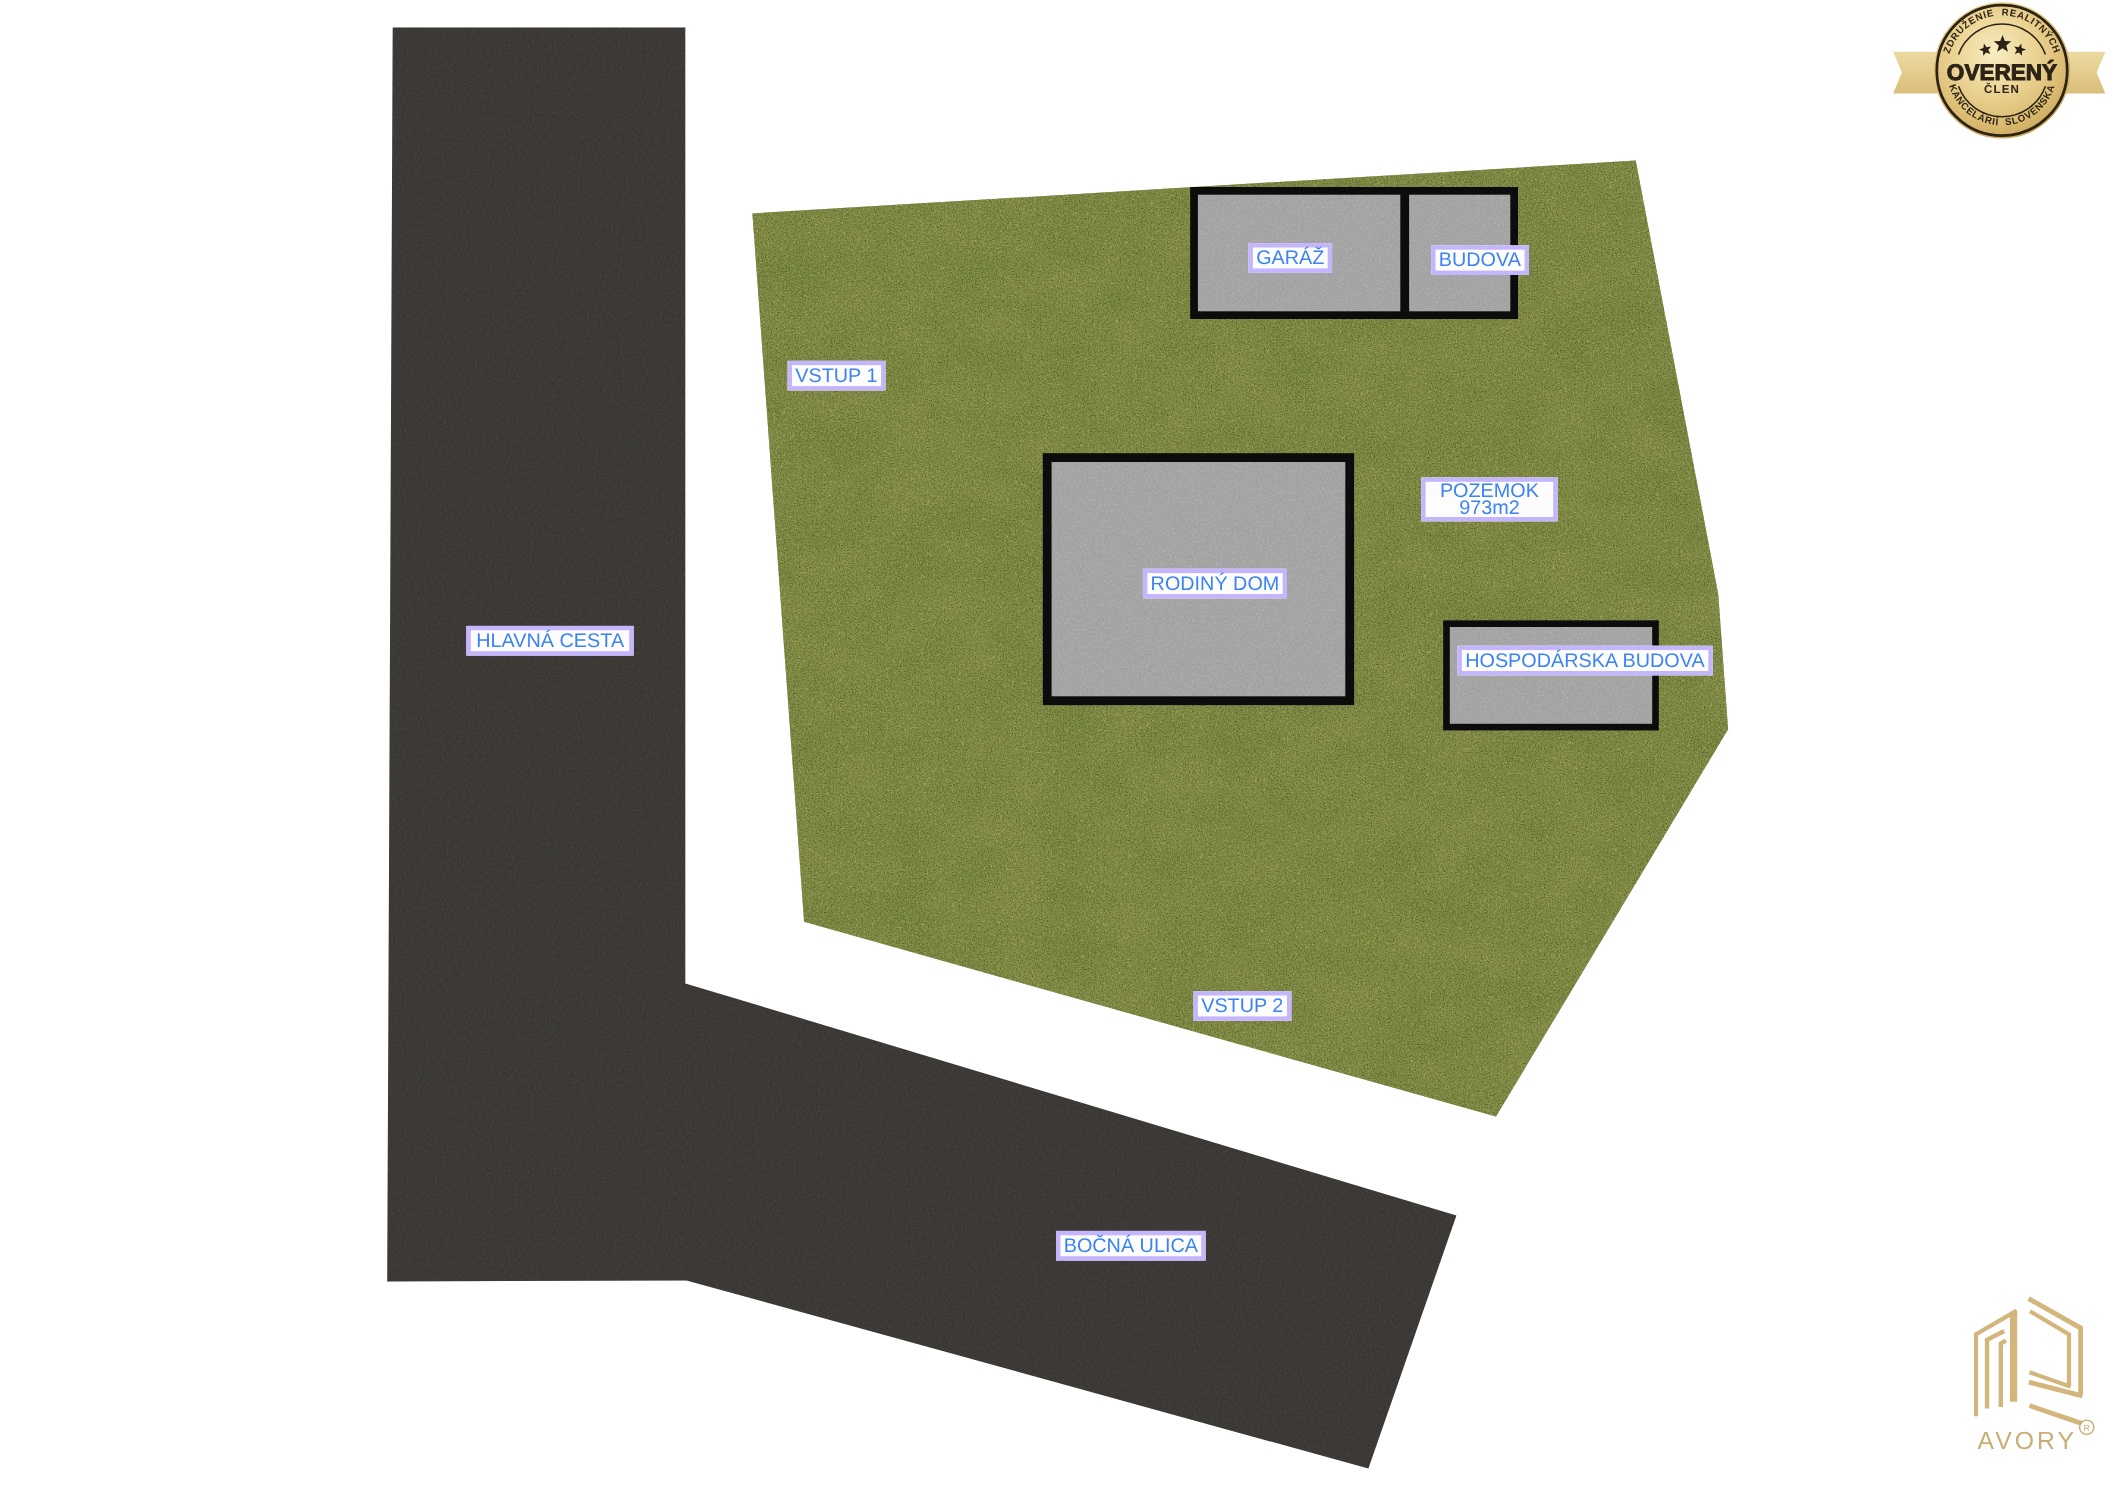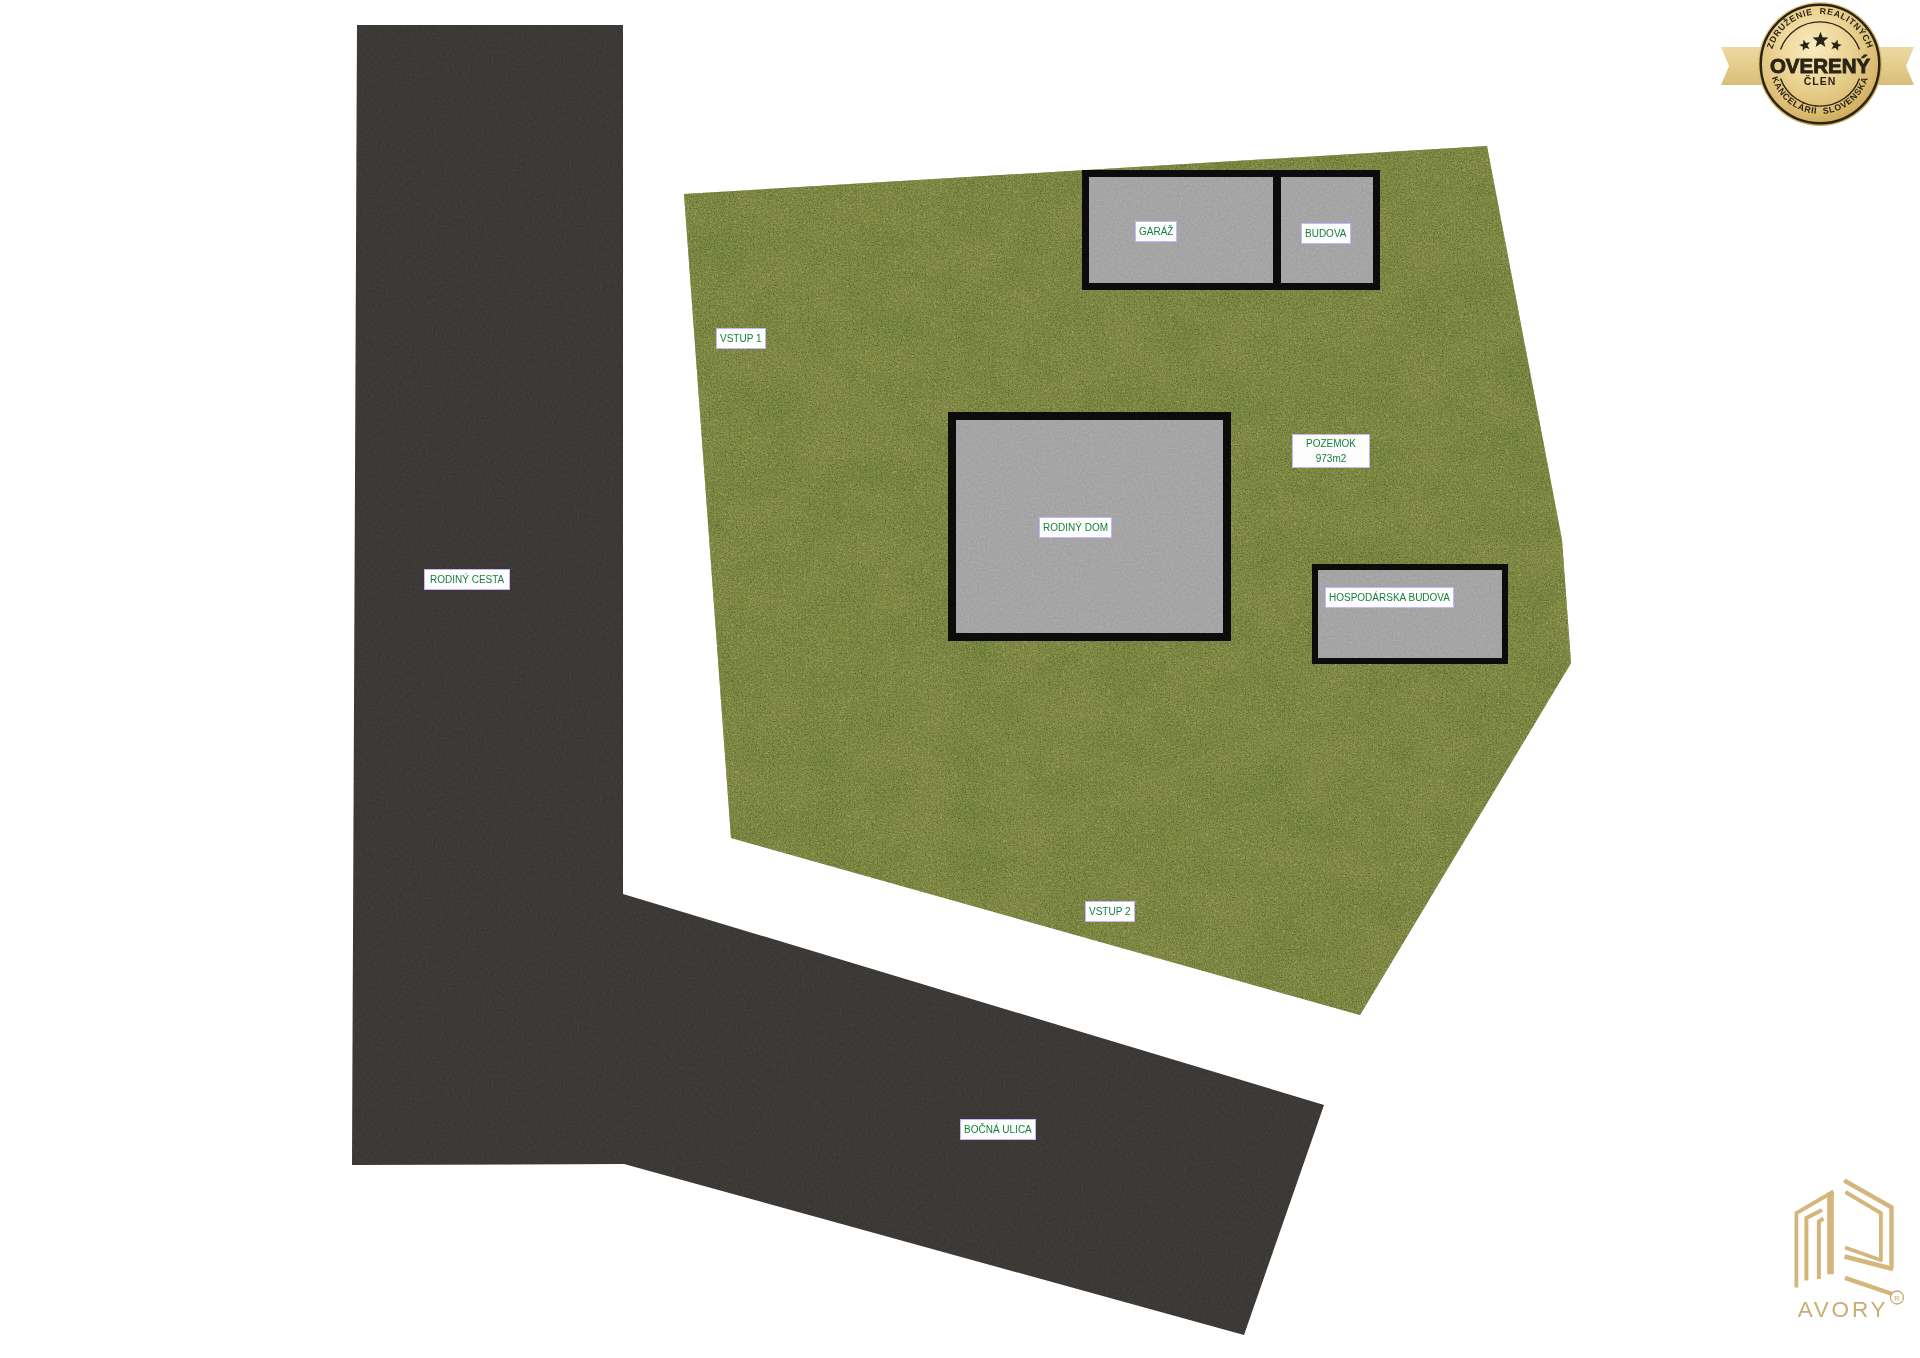--- a/index.html
+++ b/index.html
@@ -1,17 +1,17 @@
 <!DOCTYPE html>
 <html><head>
 <meta charset="utf-8">
 <style>
 html,body{margin:0;padding:0;background:#fff;}
 body{width:1920px;height:1358px;position:relative;overflow:hidden;font-family:"Liberation Sans",sans-serif;}
-.label{position:absolute;background:#fdfdfd;border:1px solid #c4b5fd;color:#15803d;font-size:10px;line-height:17px;padding:1px 3px;white-space:nowrap;text-align:center;}
+.label{position:absolute;background:#fdfdfd;border:4px solid #c4b5fd;color:#3b82f6;font-size:18px;line-height:17px;padding:1px 3px;white-space:nowrap;text-align:center;}
 </style>
 </head>
 <body>
 <svg width="1920" height="1358" viewBox="0 0 1920 1358" style="position:absolute;left:0;top:0">
 <defs>
   <filter id="speckD" x="0%" y="0%" width="100%" height="100%">
     <feTurbulence type="fractalNoise" baseFrequency="0.7" numOctaves="2" seed="7"></feTurbulence>
     <feColorMatrix type="matrix" values="0 0 0 0 0  0 0 0 0 0  0 0 0 0 0  1.4 1.4 1.4 0 -1.2" result="n"></feColorMatrix>
     <feComposite in="n" in2="SourceAlpha" operator="in"></feComposite>
   </filter>
@@ -120,21 +120,21 @@
   <path d="M1845.5,1192 L1880.9,1213.2 L1880.9,1260" stroke-width="3.8"></path>
   <path d="M1845,1247.5 L1882.5,1260.7" stroke-width="3.8"></path>
   <path d="M1844.5,1256.5 L1893,1269" stroke-width="4.4"></path>
   <path d="M1845,1277.8 L1892.3,1294" stroke-width="4.4"></path>
   <text x="1843" y="1317" text-anchor="middle" font-size="22.5" letter-spacing="2.8" fill="#c9ae74" stroke="none">AVORY</text>
   <circle cx="1897" cy="1297.5" r="6.5" stroke="#c7ac72" stroke-width="1.3"></circle>
   <text x="1897" y="1300.8" text-anchor="middle" font-size="8" fill="#c7ac72" stroke="none">R</text>
 </g>
 </svg>
 
-<div class="label" style="left:424px;top:569px;padding:1px 5px;">RODINÝ CESTA</div>
+<div class="label" style="left:424px;top:569px;padding:1px 5px;">HLAVNÁ CESTA</div>
 <div class="label" style="left:716px;top:328px;">VSTUP 1</div>
 <div class="label" style="left:1135px;top:221px;">GARÁŽ</div>
 <div class="label" style="left:1301px;top:223px;">BUDOVA</div>
 <div class="label" style="left:1292px;top:434px;line-height:15px;padding:1px 13px;">POZEMOK<br>973m2</div>
 <div class="label" style="left:1039px;top:517px;">RODINÝ DOM</div>
 <div class="label" style="left:1325px;top:587px;">HOSPODÁRSKA BUDOVA</div>
 <div class="label" style="left:1085px;top:901px;">VSTUP 2</div>
 <div class="label" style="left:936px;top:1119px;margin-left:24px;">BOČNÁ ULICA</div>
 
 </body></html>

